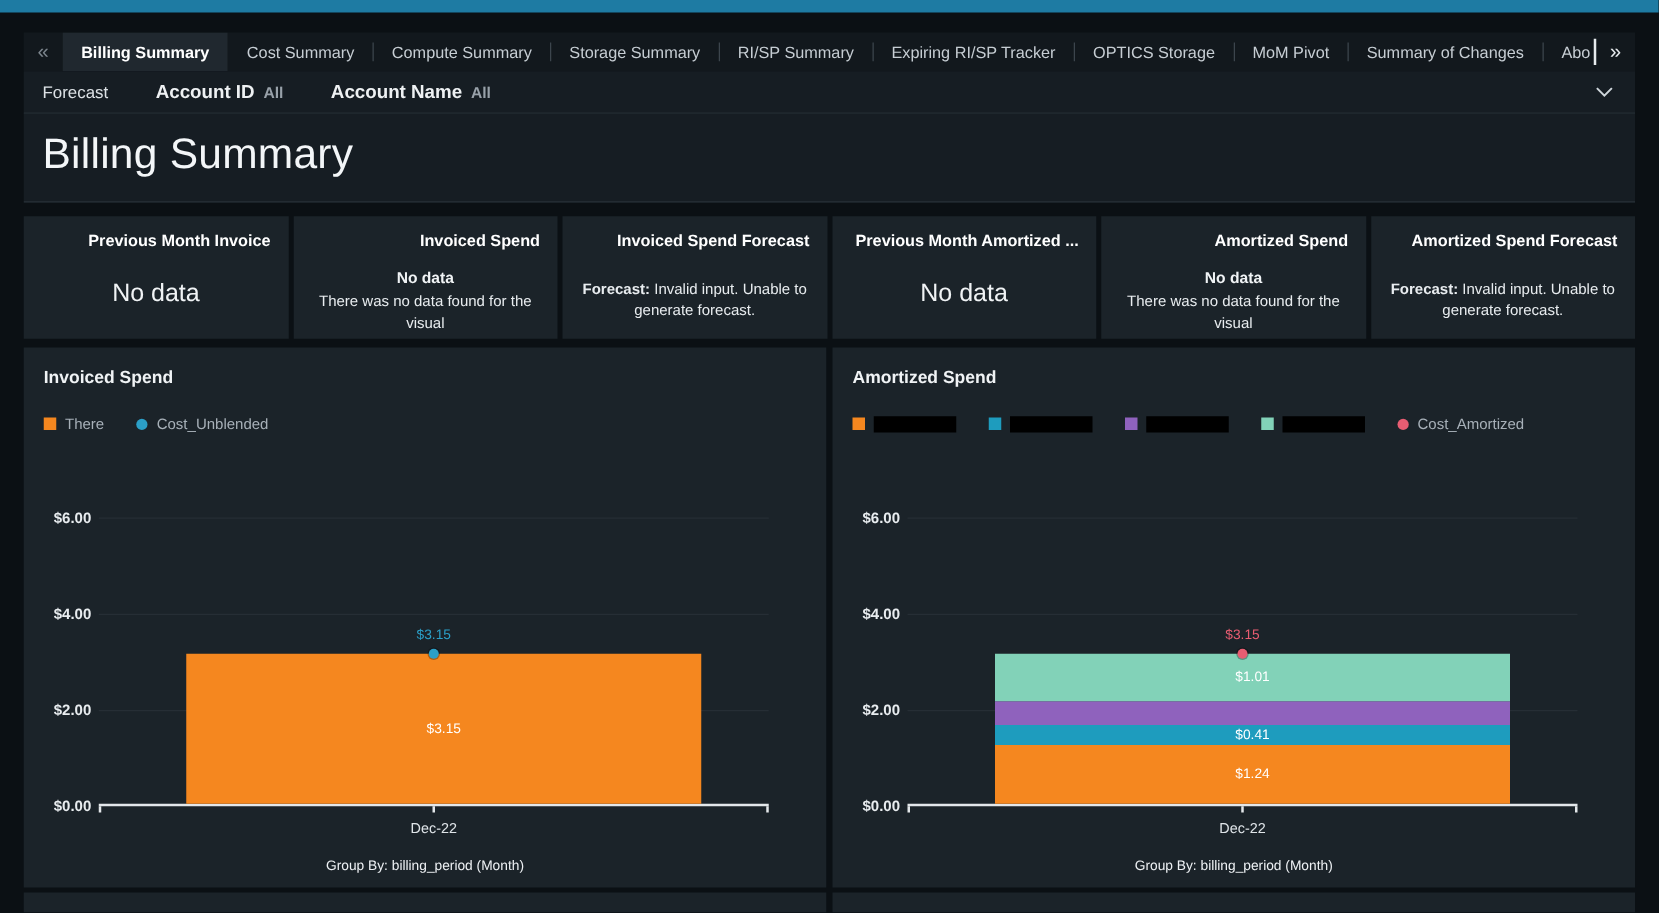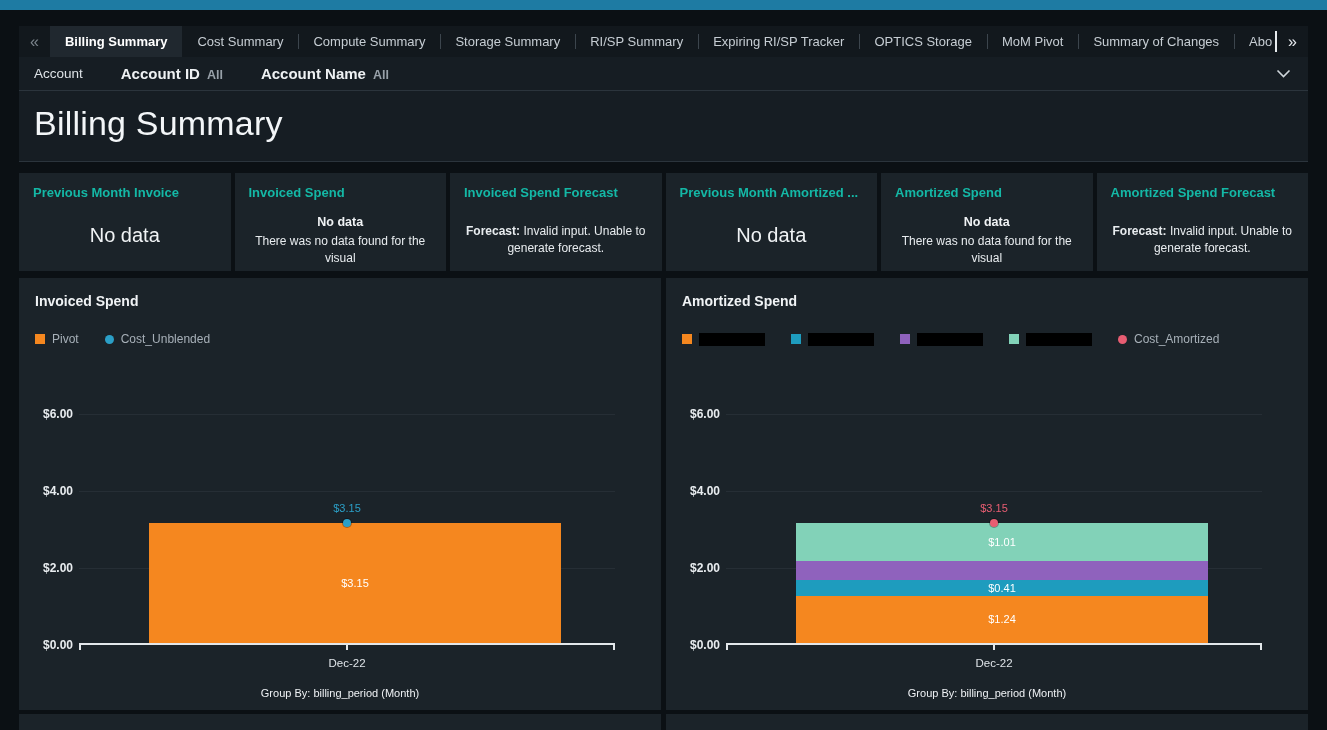--- a/index.html
+++ b/index.html
@@ -29,21 +29,21 @@
 
   .hr{height:1px;background:#2b343c;}
 
   
   .title-block{background:#161d23;padding:13px 15px 18px;}
   .title-block h1{font-size:34px;font-weight:normal;color:#f3f6f8;letter-spacing:.2px;}
 
   
   .kpi-row{display:flex;gap:4px;margin-top:11px;}
   .kpi-card{flex:1;height:98px;background:#1b2329;padding:12px 14px;overflow:hidden;}
-  .kpi-title{font-size:13px;font-weight:bold;color:#14b8a6;white-space:nowrap;overflow:hidden;}
+  .kpi-title{font-size:13px;font-weight:bold;color:#ffffff;white-space:nowrap;overflow:hidden;text-align:right;}
   .kpi-nodata-lg{font-size:20px;color:#f0f3f5;text-align:center;margin-top:24px;}
   .kpi-nodata-sm{font-size:12.5px;font-weight:bold;color:#f0f3f5;text-align:center;margin-top:15px;}
   .kpi-msg{font-size:12px;color:#e8ecef;text-align:center;margin:4px auto 0;max-width:196px;line-height:1.42;}
   .kpi-msg.forecast{margin-top:23px;max-width:208px;}
   .kpi-msg b{font-weight:bold;}
 
   
   .charts-row{display:flex;gap:5px;margin-top:7px;}
   .chart-panel{flex:1;height:432px;background:#1b2329;padding:15px 16px;overflow:hidden;}
   .chart-title{font-size:14px;font-weight:bold;color:#f0f3f5;}
@@ -93,21 +93,21 @@
         <div class="tab">OPTICS Storage</div>
         <div class="tab">MoM Pivot</div>
         <div class="tab">Summary of Changes</div>
         <div class="tab">Abo</div>
       </div>
       <span class="tabbar-divider"></span>
       <span class="tab-scroll right">»</span>
     </div>
 
     <div class="controlsbar">
-      <span class="controls-label">Account</span>
+      <span class="controls-label">Forecast</span>
       <div class="filter">
         <span class="fname">Account ID</span>
         <span class="fval">All</span>
       </div>
       <div class="filter">
         <span class="fname">Account Name</span>
         <span class="fval">All</span>
       </div>
       <span class="collapse">
         <svg width="15" height="9" viewBox="0 0 15 9">
@@ -153,21 +153,21 @@
       </div>
     </div>
 
     <div class="charts-row">
 
       <div class="chart-panel">
         <div class="chart-title">Invoiced Spend</div>
         <div class="legend">
           <div class="legend-item">
             <span class="marker" style="background: rgb(245, 135, 31);"></span>
-            <span class="legend-label">Pivot</span>
+            <span class="legend-label">There</span>
           </div>
           <div class="legend-item">
             <span class="marker circle" style="background: rgb(43, 159, 199);"></span>
             <span class="legend-label">Cost_Unblended</span>
           </div>
         </div>
         <div class="chart-canvas">
           <div class="ylabels">
             <span class="ylab" style="top:0">$6.00</span>
             <span class="ylab" style="top:77px">$4.00</span>

